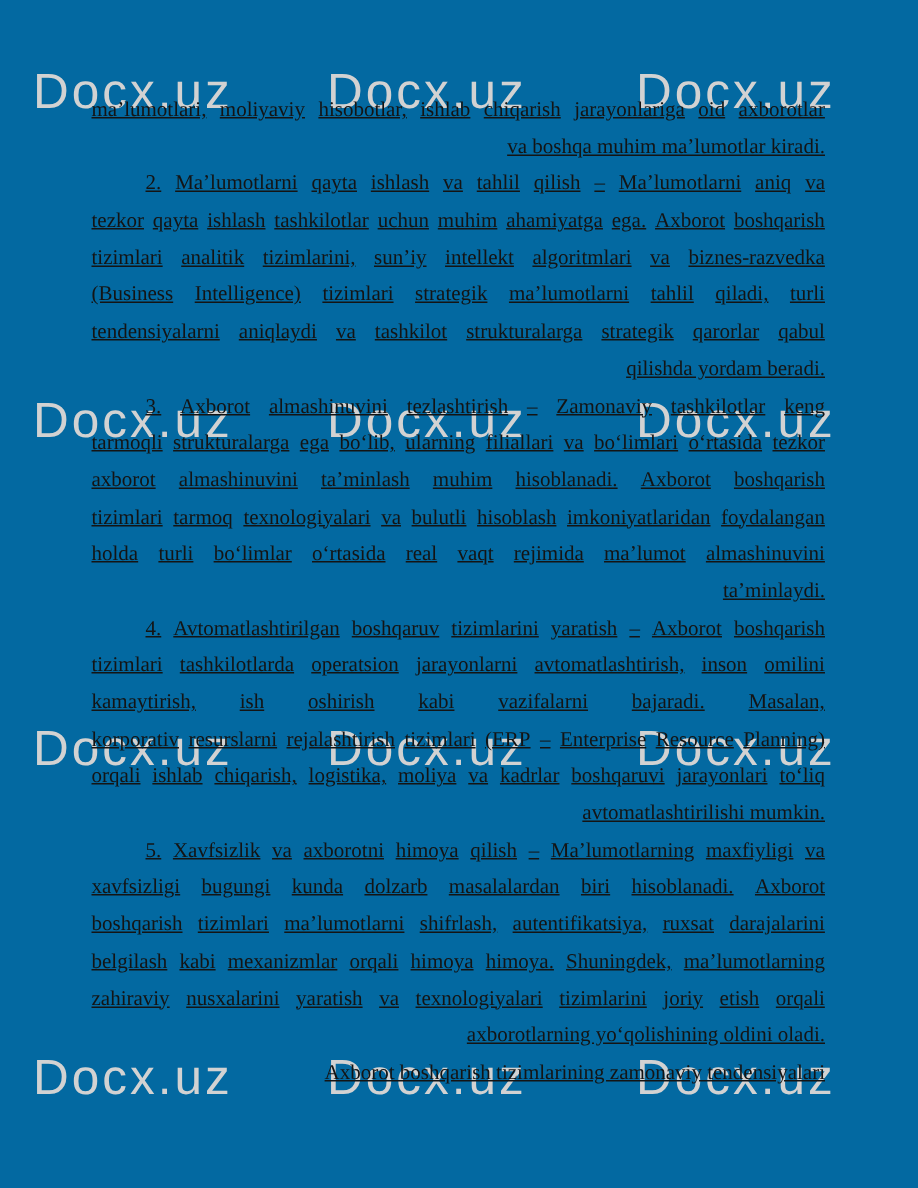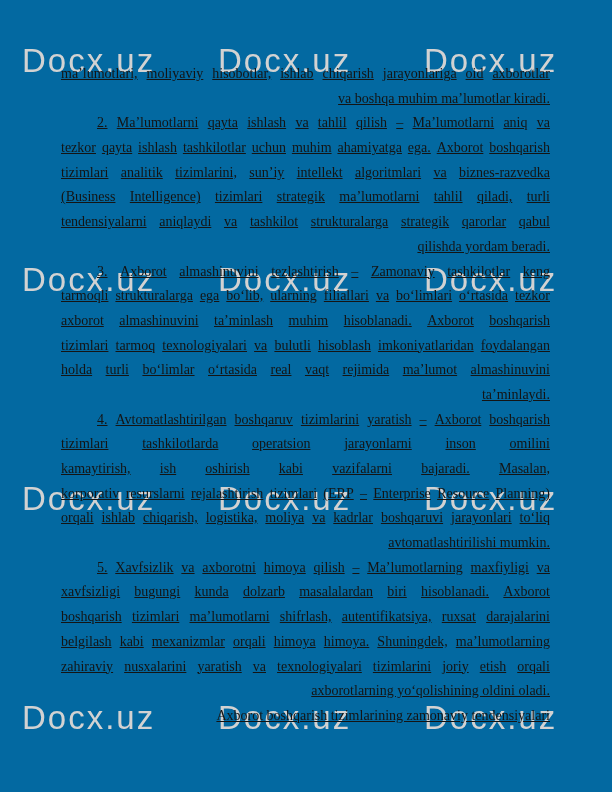--- a/index.html
+++ b/index.html
@@ -215,20 +215,21 @@
           <span>yaratish</span>
           <span>–</span>
           <span>Axborot</span>
           <span>boshqarish</span>
         </div>
         <div class="line">
           <span>tizimlari</span>
           <span>tashkilotlarda</span>
           <span>operatsion</span>
           <span>jarayonlarni</span>
+          <span>avtomatlashtirish,</span>
           <span>inson</span>
           <span>omilini</span>
         </div>
         <div class="line">
           <span>kamaytirish,</span>
           <span>ish</span>
           <span>oshirish</span>
           <span>kabi</span>
           <span>vazifalarni</span>
           <span>bajaradi.</span>

